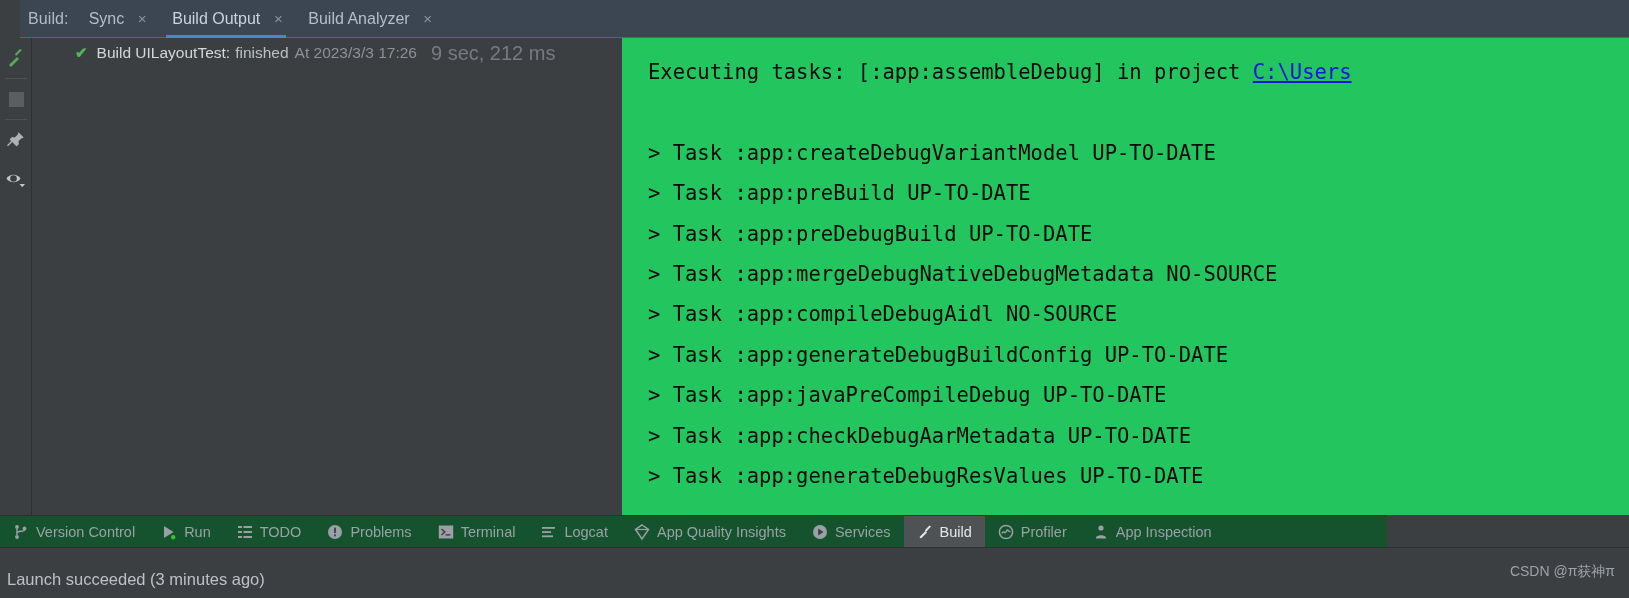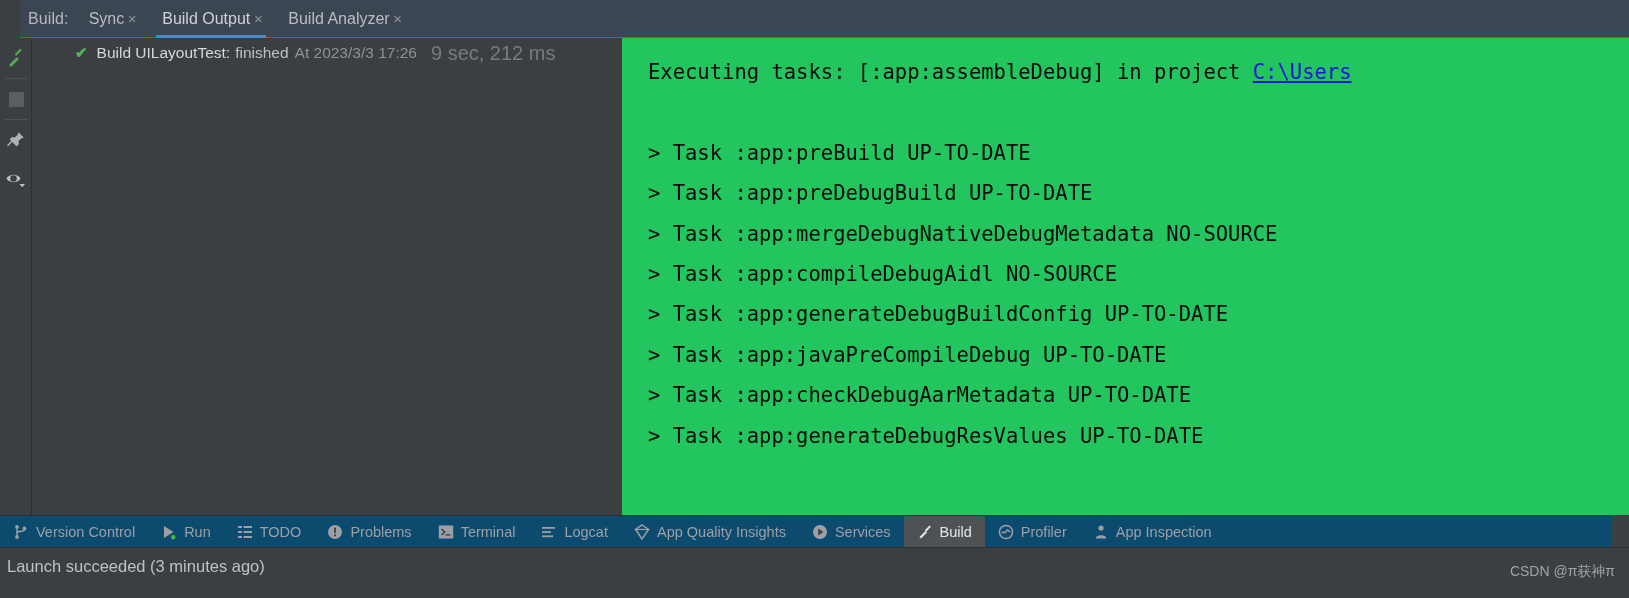--- a/index.html
+++ b/index.html
@@ -17,21 +17,21 @@
     background:#3c4552;
     display:flex; align-items:center;
     border-bottom:1px solid #c2410c;
     margin-left:20px;
   }
   .tabbar-label {
     color:#b4bac2; font-size:16px; padding:0 6px 0 8px; letter-spacing:0.1px;
   }
   .tab {
     position:relative; height:38px; display:flex; align-items:center;
-    padding:0 10px 0 14px; gap:2px; cursor:default;
+    padding:0 10px 0 14px; gap:12px; cursor:default;
   }
   .tab .tab-text { color:#b8bec6; font-size:16px; white-space:nowrap; }
   .tab.active .tab-text { color:#cdd3da; }
   .tab .tab-close {
     color:#8d949d; font-size:15px; line-height:1; display:inline-block;
     width:12px; text-align:center;
   }
   .tab.active::after {
     content:""; position:absolute; left:8px; right:8px; bottom:0; height:3px;
     background:#4a88c7;
@@ -77,42 +77,42 @@
     font-family:"DejaVu Sans Mono","Liberation Mono", monospace;
     font-size:20.5px; line-height:40.4px; color:#0a0a0a;
     white-space:nowrap;
   }
   .c-line { height:40.4px; }
   .c-blank { height:40.4px; }
   .c-link { color:#1414dd; text-decoration:underline; }
 
   
   .toolbar {
-    position:absolute; left:0; top:515px; width:1611px; height:32px;
-    background:#0c4a6e;
+    position:absolute; left:0; top:515px; width:1387px; height:32px;
+    background:#14532d;
     display:flex; align-items:center;
     border-top:1px solid #2e3133;
   }
   .tw {
     height:32px; display:flex; align-items:center; gap:7px;
     padding:0 13px; white-space:nowrap;
   }
   .tw-label { color:#9ba0a6; font-size:14.5px; }
   .tw.active { background:#4e5254; }
   .tw.active .tw-label { color:#e4e7ea; }
   .tw-ico { display:inline-flex; align-items:center; justify-content:center;
             width:16px; height:16px; }
 
   
   .statusbar {
     position:absolute; left:0; top:547px; width:1629px; height:51px;
     background:#3c3f41; border-top:1px solid #2e3133;
   }
   .status-text {
-    position:absolute; left:7px; top:9px;
+    position:absolute; left:7px; top:22px;
     color:#bdc1c6; font-size:16.5px;
   }
   .watermark {
     position:absolute; right:14px; top:15px;
     color:#9ea3a8; font-size:14px;
   }
 </style>
 </head>
 <body>
 
@@ -172,20 +172,21 @@
       <span class="bs-dim">At 2023/3/3 17:26</span>
       <span class="bs-dim2">9 sec, 212 ms</span>
     </div>
   </div>
 
   <div class="console">
     <div class="console-gutter"></div>
     <div class="console-body" id="console-host">
         <div class="c-line"><span>Executing tasks: [:app:assembleDebug] in project </span><span class="c-link">C:\Users</span></div>
         <div class="c-blank"></div>
+        <div class="c-line"><span>&gt; Task :app:createDebugVariantModel UP-TO-DATE</span></div>
         <div class="c-line"><span>&gt; Task :app:preBuild UP-TO-DATE</span></div>
         <div class="c-line"><span>&gt; Task :app:preDebugBuild UP-TO-DATE</span></div>
         <div class="c-line"><span>&gt; Task :app:mergeDebugNativeDebugMetadata NO-SOURCE</span></div>
         <div class="c-line"><span>&gt; Task :app:compileDebugAidl NO-SOURCE</span></div>
         <div class="c-line"><span>&gt; Task :app:generateDebugBuildConfig UP-TO-DATE</span></div>
         <div class="c-line"><span>&gt; Task :app:javaPreCompileDebug UP-TO-DATE</span></div>
         <div class="c-line"><span>&gt; Task :app:checkDebugAarMetadata UP-TO-DATE</span></div>
         <div class="c-line"><span>&gt; Task :app:generateDebugResValues UP-TO-DATE</span></div>
       </div>
   </div>

